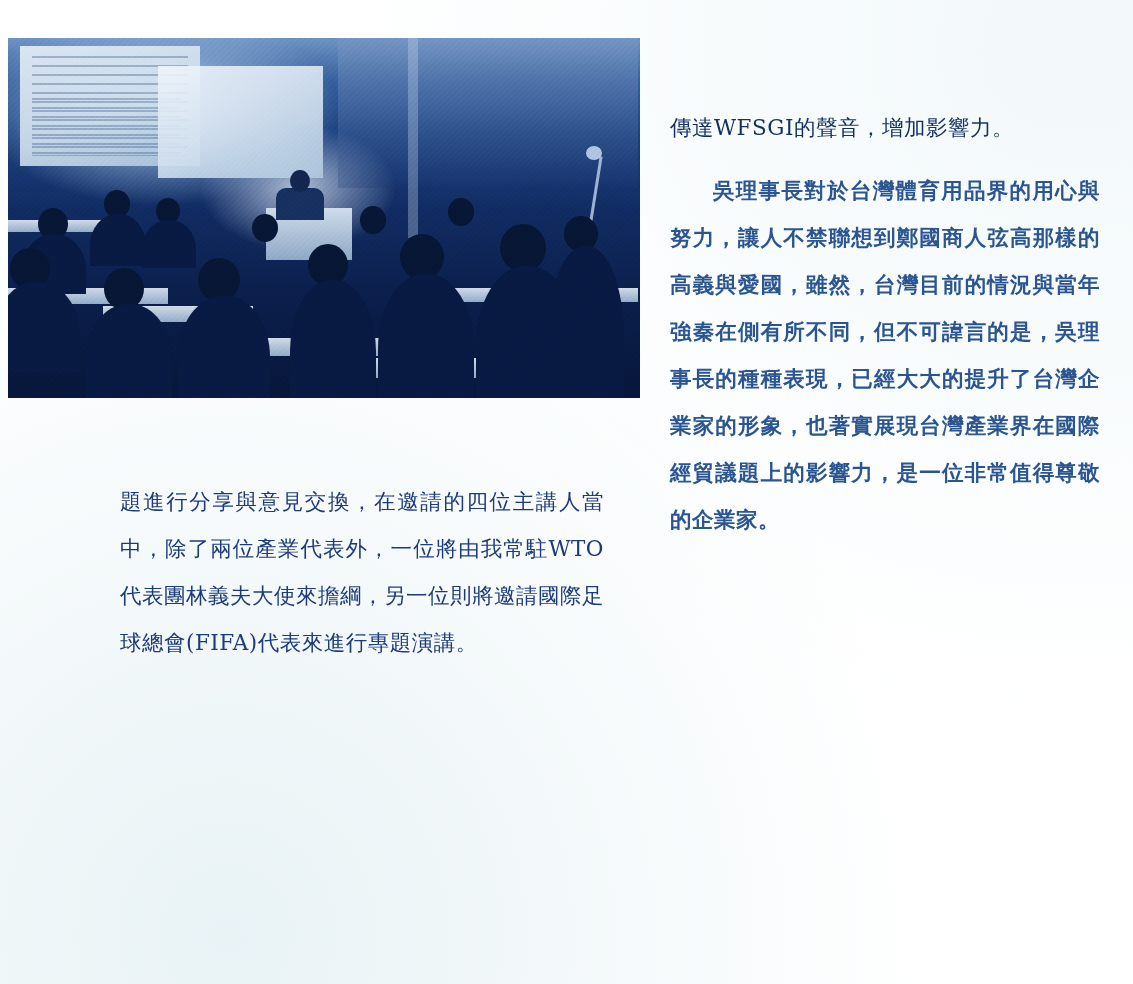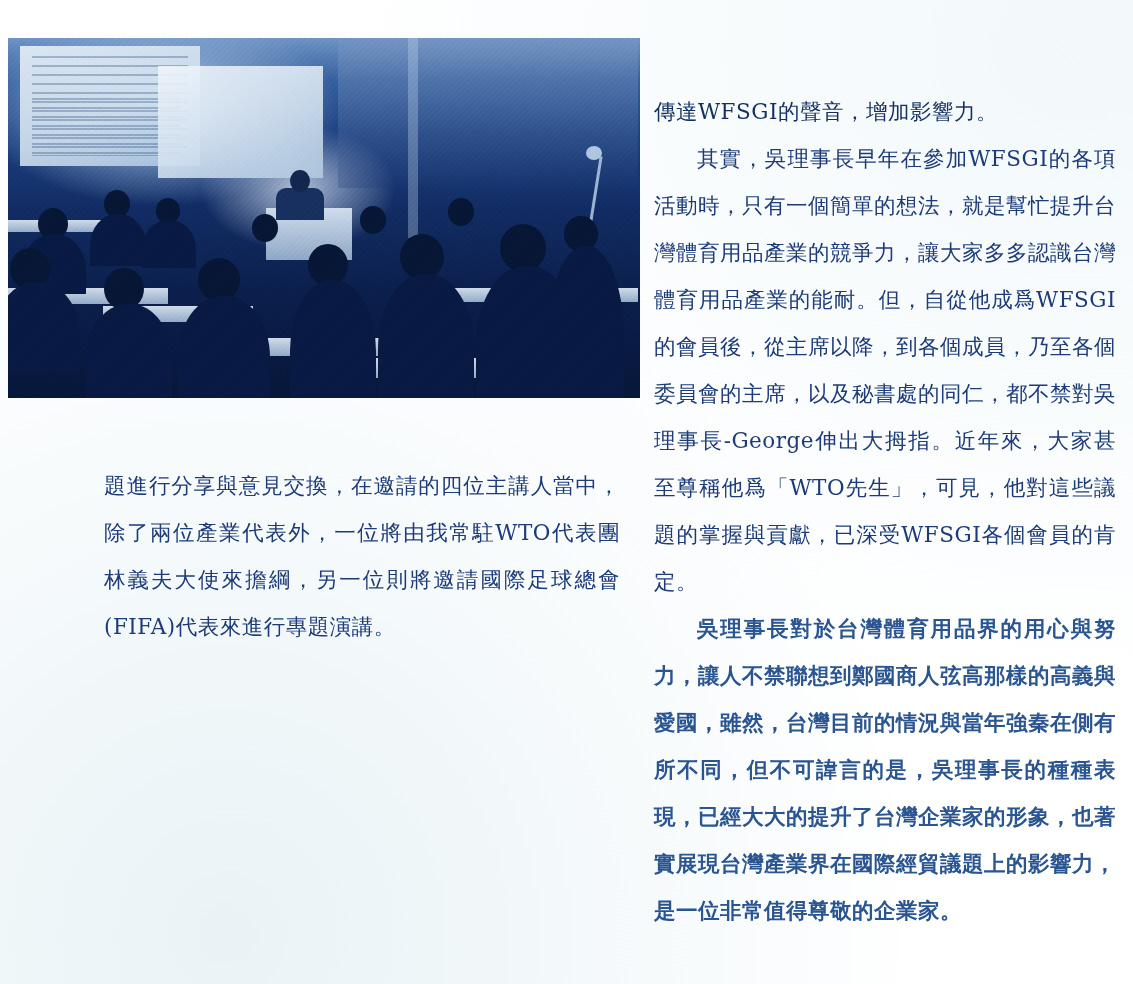--- a/index.html
+++ b/index.html
@@ -149,21 +149,21 @@
     left: 104px;
     top: 462px;
     width: 516px;
   }
   .col-right {
     left: 654px;
     top: 88px;
     width: 462px;
   }
   .col p {
-    margin: 0;
+    margin: 16px;
   }
   .col p.indent {
     text-indent: 2em;
   }
   
   .ink-a { color: #1d3b78; }
   .ink-d { color: #14305f; }
   .ink-e { color: #2a5590; font-weight: bold; }
 </style>
 </head>
@@ -222,17 +222,16 @@
       <div class="photo-grain"></div>
     </div>
   </figure>
 
   <div class="col col-left">
     <p class="ink-a">題進行分享與意見交換，在邀請的四位主講人當中，除了兩位產業代表外，一位將由我常駐WTO代表團林義夫大使來擔綱，另一位則將邀請國際足球總會(FIFA)代表來進行專題演講。</p>
   </div>
 
   <div class="col col-right">
     <p class="ink-d">傳達WFSGI的聲音，增加影響力。</p>
-    <p class="indent ink-a">其實，吳理事長早年在參加WFSGI的各項活動時，只有一個簡單的想法，就是幫忙提升台灣體育用品產業的競爭力，讓大家多多認識台灣體育用品產業的能耐。但，自從他成爲WFSGI的會員後，從主席以降，到各個成員，乃至各個委員會的主席，以及秘書處的同仁，都不禁對吳理事長-George伸出大拇指。近年來，大家甚至尊稱他爲「WTO先生」，可見，他對這些議題的掌握與貢獻，已深受WFSGI各個會員的肯定。</p>
     <p class="indent ink-e">吳理事長對於台灣體育用品界的用心與努力，讓人不禁聯想到鄭國商人弦高那樣的高義與愛國，雖然，台灣目前的情況與當年強秦在側有所不同，但不可諱言的是，吳理事長的種種表現，已經大大的提升了台灣企業家的形象，也著實展現台灣產業界在國際經貿議題上的影響力，是一位非常值得尊敬的企業家。</p>
   </div>
 
 </div>
 
 </body></html>

